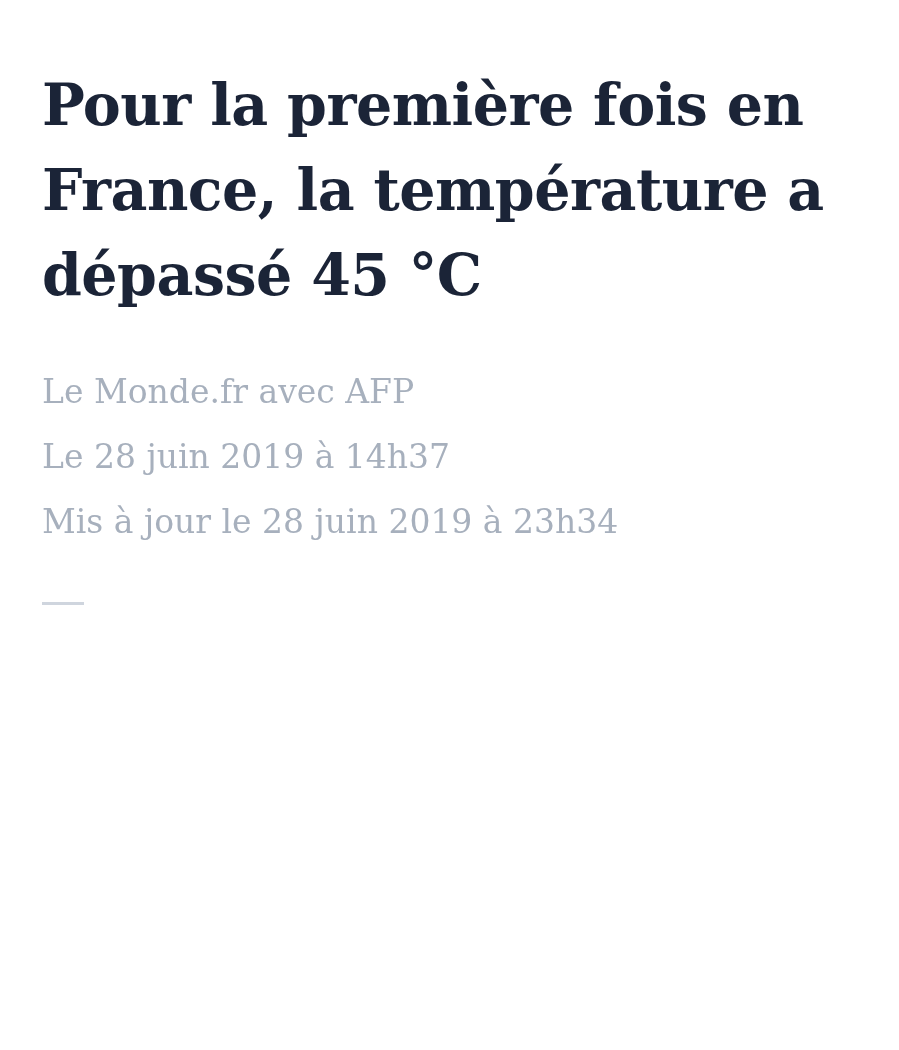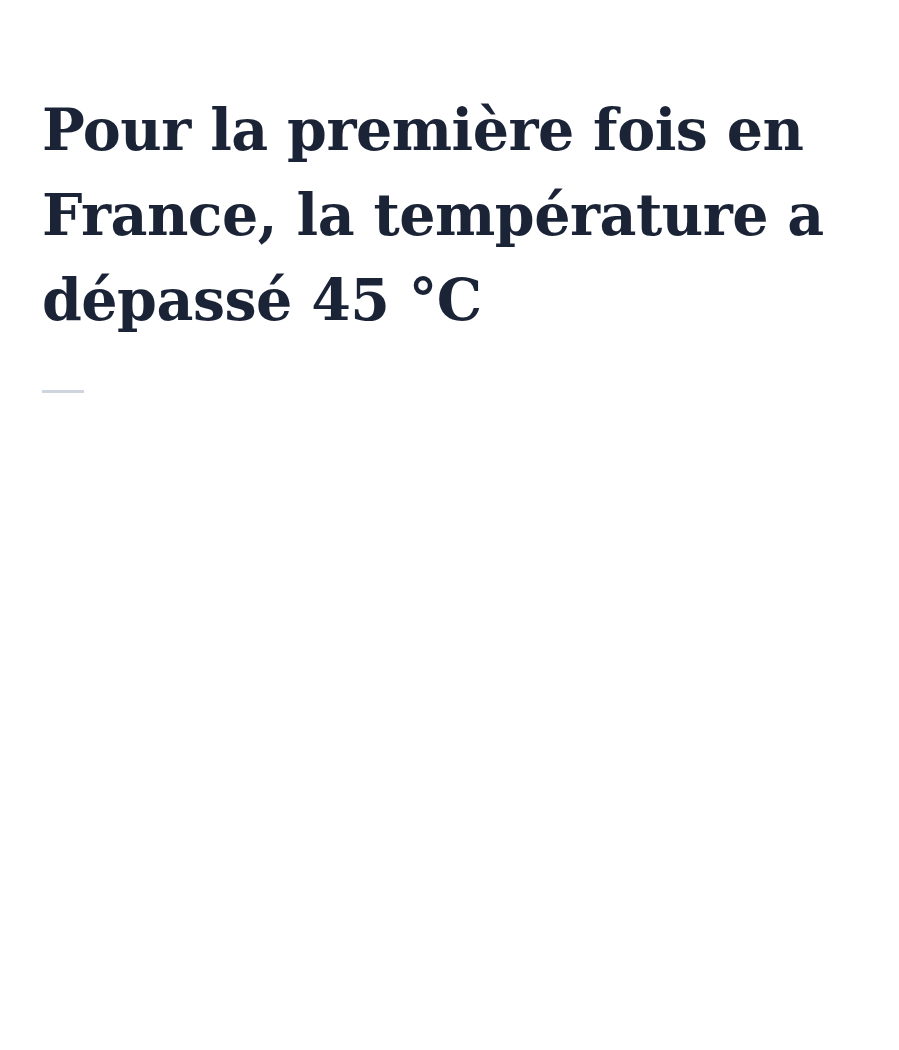--- a/index.html
+++ b/index.html
@@ -11,21 +11,21 @@
     width: 899px;
     height: 1050px;
     font-family: "Liberation Serif", serif;
     -webkit-font-smoothing: antialiased;
   }
 
   .article {
     box-sizing: border-box;
     width: 899px;
     height: 1050px;
-    padding: 87px 55px 0 42px;
+    padding: 62px 55px 0 42px;
     background: #ffffff;
     border-radius: 15px;
   }
 
   .headline {
     margin: 0;
     font-family: "DejaVu Serif", serif;
     font-weight: 700;
     font-size: 57px;
     line-height: 85px;
@@ -62,17 +62,22 @@
     color: #1b2437;
   }
 </style>
 </head>
 <body>
 
 <div class="article">
 
   <h1 class="headline">Pour la première fois en France, la température a dépassé 45 °C</h1>
 
+  <div class="byline-block">
+    <div class="byline-line">Le Monde.fr avec AFP</div>
+    <div class="byline-line">Le 28 juin 2019 à 14h37</div>
+    <div class="byline-line">Mis à jour le 28 juin 2019 à 23h34</div>
+  </div>
 
   <div class="rule"></div>
 
 
 </div>
 
 </body></html>

